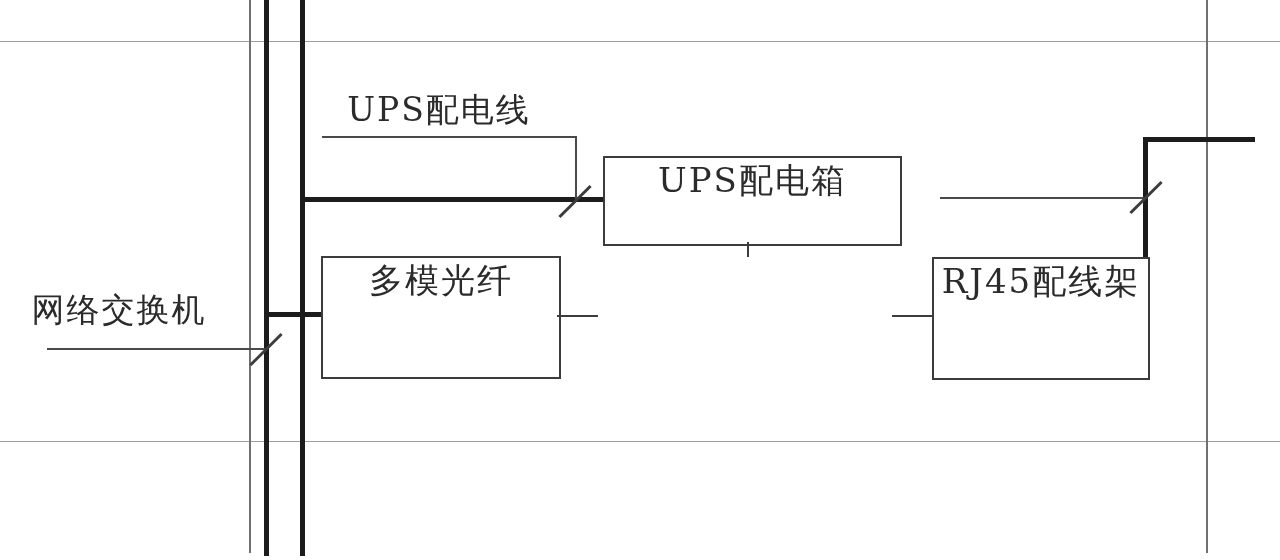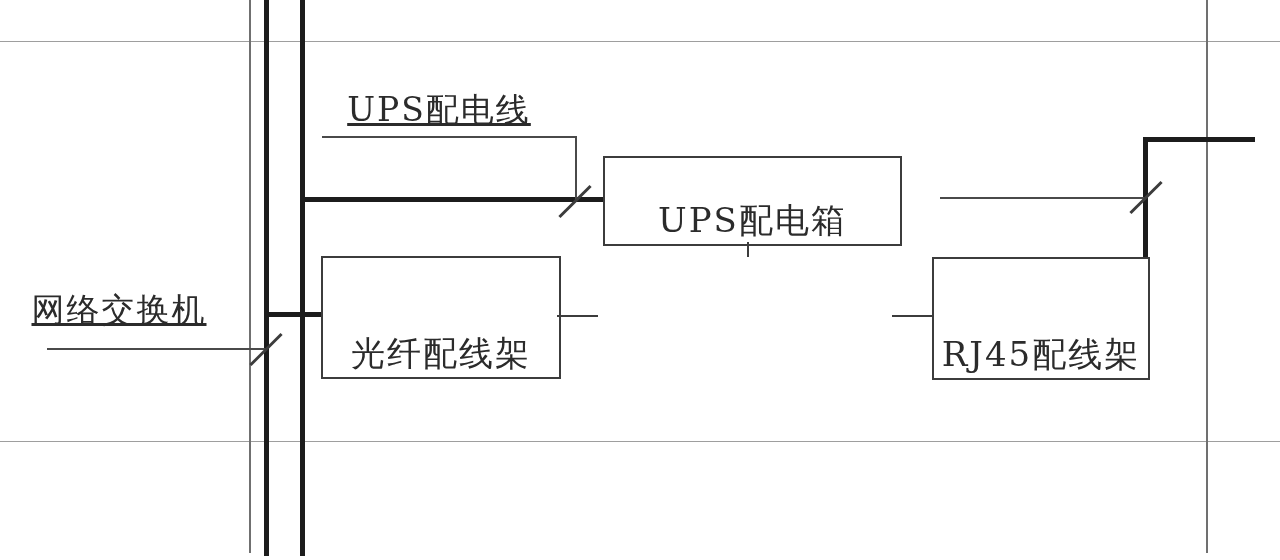--- a/index.html
+++ b/index.html
@@ -21,26 +21,26 @@
   .leader-h{position:absolute;height:2px;background:var(--leader);}
   .leader-v{position:absolute;width:2px;background:var(--leader);}
   .conn-h{position:absolute;height:2px;background:var(--border);}
   .conn-v{position:absolute;width:2px;background:var(--border);}
   .slash{
     position:absolute;width:44px;height:3px;background:var(--border);
     transform:rotate(-45deg);
   }
   .box{
     position:absolute;background:#fff;border:2px solid var(--border);
-    display:flex;align-items:flex-end;justify-content:center;
+    display:flex;align-items:flex-start;justify-content:center;
     font-size:34px;letter-spacing:2px;white-space:nowrap;
   }
   .diagram-label{
     position:absolute;width:220px;text-align:center;font-size:33px;
-    letter-spacing:2px;line-height:38px;white-space:nowrap;text-decoration:underline;
+    letter-spacing:2px;line-height:38px;white-space:nowrap;
   }
 </style>
 </head>
 <body>
 
 <div class="canvas">
 
   <div class="hline" style="left:0;top:41px;width:1280px"></div>
   <div class="hline" style="left:0;top:441px;width:1280px"></div>
 
@@ -51,21 +51,21 @@
 
   <div class="cable-h" style="left:302px;top:197px;width:301px"></div>
   <div class="cable-h" style="left:264px;top:312px;width:57px"></div>
   <div class="cable-h" style="left:1143px;top:137px;width:112px"></div>
   <div class="cable-v" style="left:1143px;top:137px;height:120px"></div>
 
   <div class="box" style="left:603px;top:156px;width:295px;height:86px">
     <span>UPS配电箱</span>
   </div>
   <div class="box" style="left:321px;top:256px;width:236px;height:119px">
-    <span>光纤配线架</span>
+    <span>多模光纤</span>
   </div>
   <div class="box" style="left:932px;top:257px;width:214px;height:119px">
     <span>RJ45配线架</span>
   </div>
 
   <div class="conn-h" style="left:557px;top:315px;width:41px"></div>
   <div class="conn-h" style="left:892px;top:315px;width:40px"></div>
   <div class="conn-v" style="left:747px;top:242px;height:15px"></div>
 
   <div class="leader-h" style="left:322px;top:136px;width:255px"></div>

